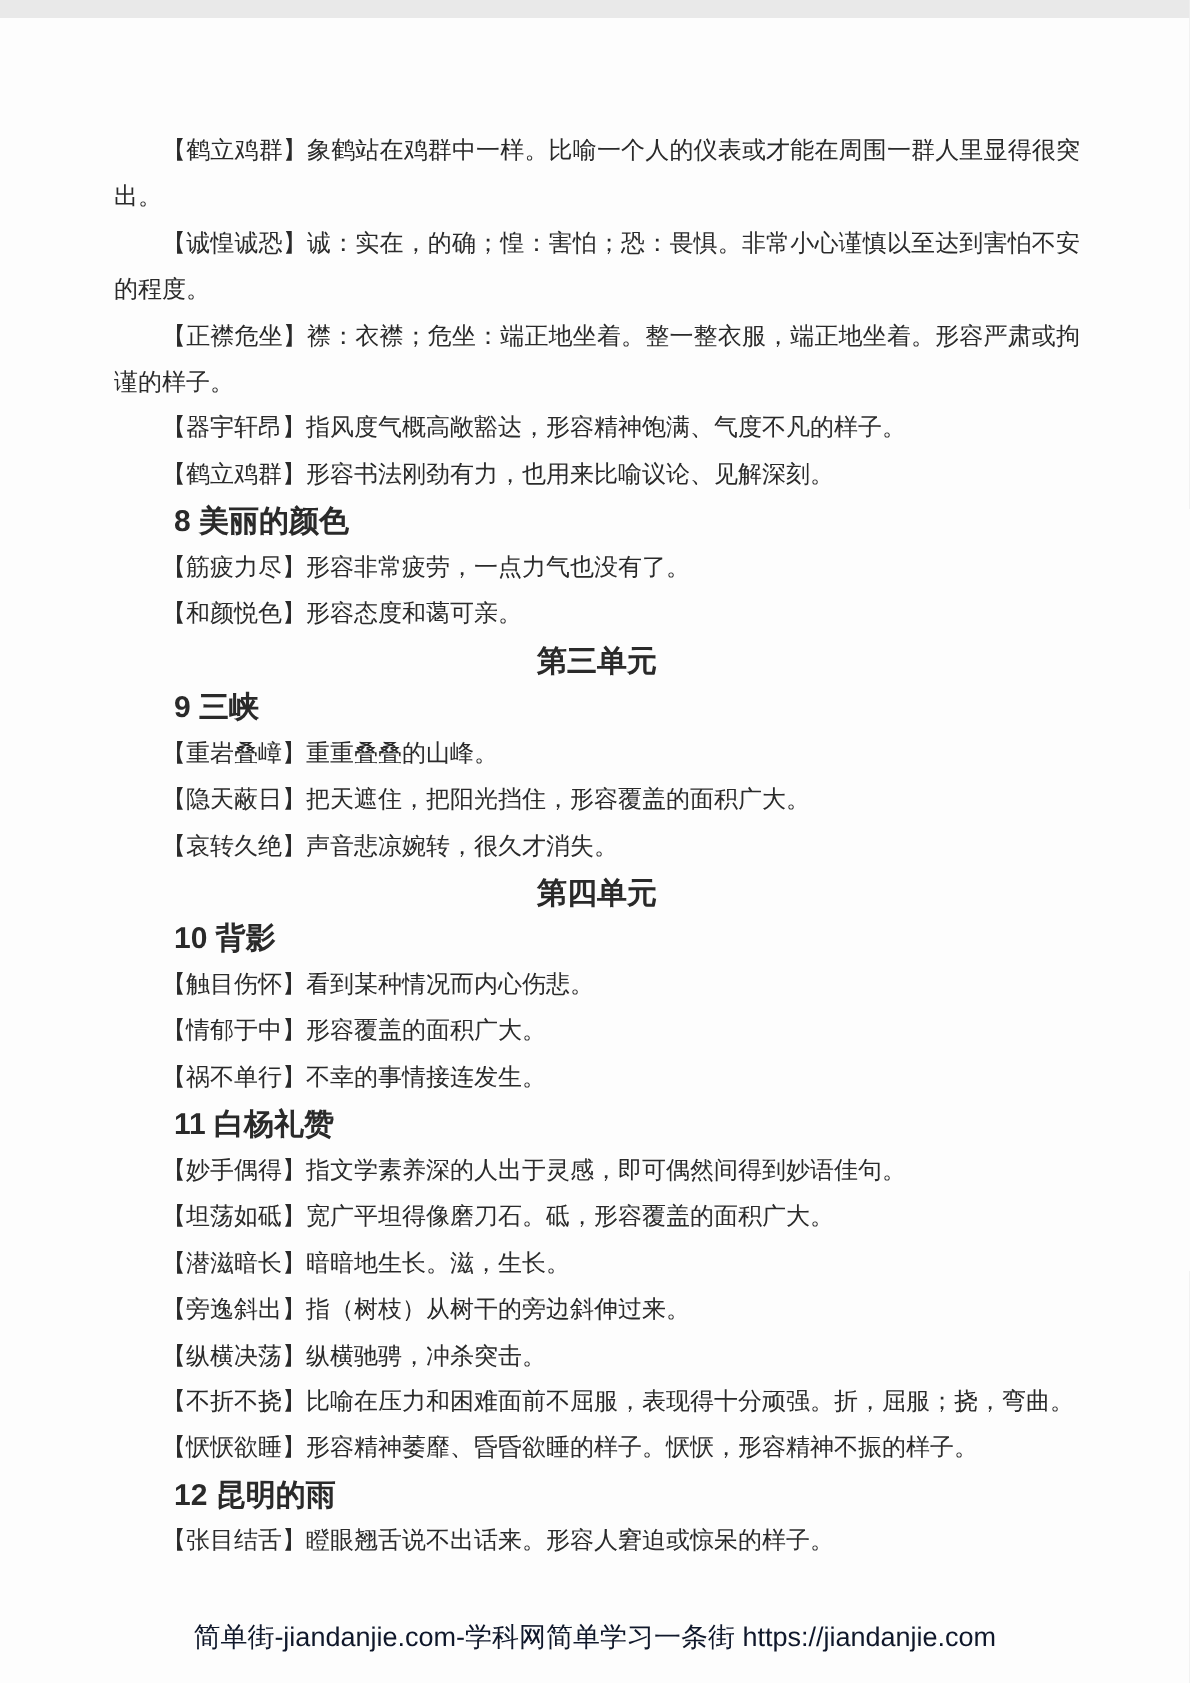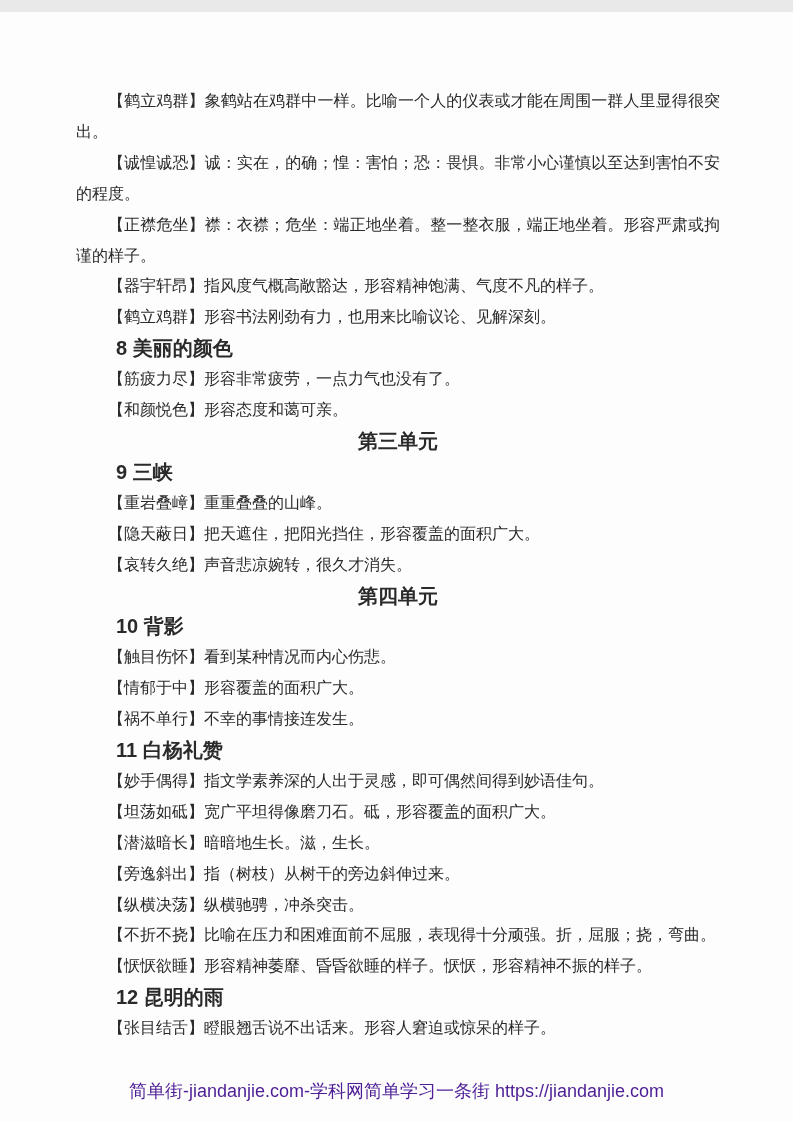--- a/index.html
+++ b/index.html
@@ -34,21 +34,21 @@
   }
   .term{letter-spacing:0;}
   .definition{letter-spacing:0;}
   .footer{
     position:absolute;
     left:0;top:1066px;
     width:100%;
     text-align:center;
     font-family:"Liberation Sans","DejaVu Sans",sans-serif;
     font-size:18px;
-    color:#4c1d95;
+    color:#0f172a;
     line-height:26px;
   }
 </style>
 </head>
 <body>
 
 <div class="page">
   <div class="doc">
 
     <p class="entry"><span class="term">【鹤立鸡群】</span><span class="definition">象鹤站在鸡群中一样。比喻一个人的仪表或才能在周围一群人里显得很突出。</span></p>

